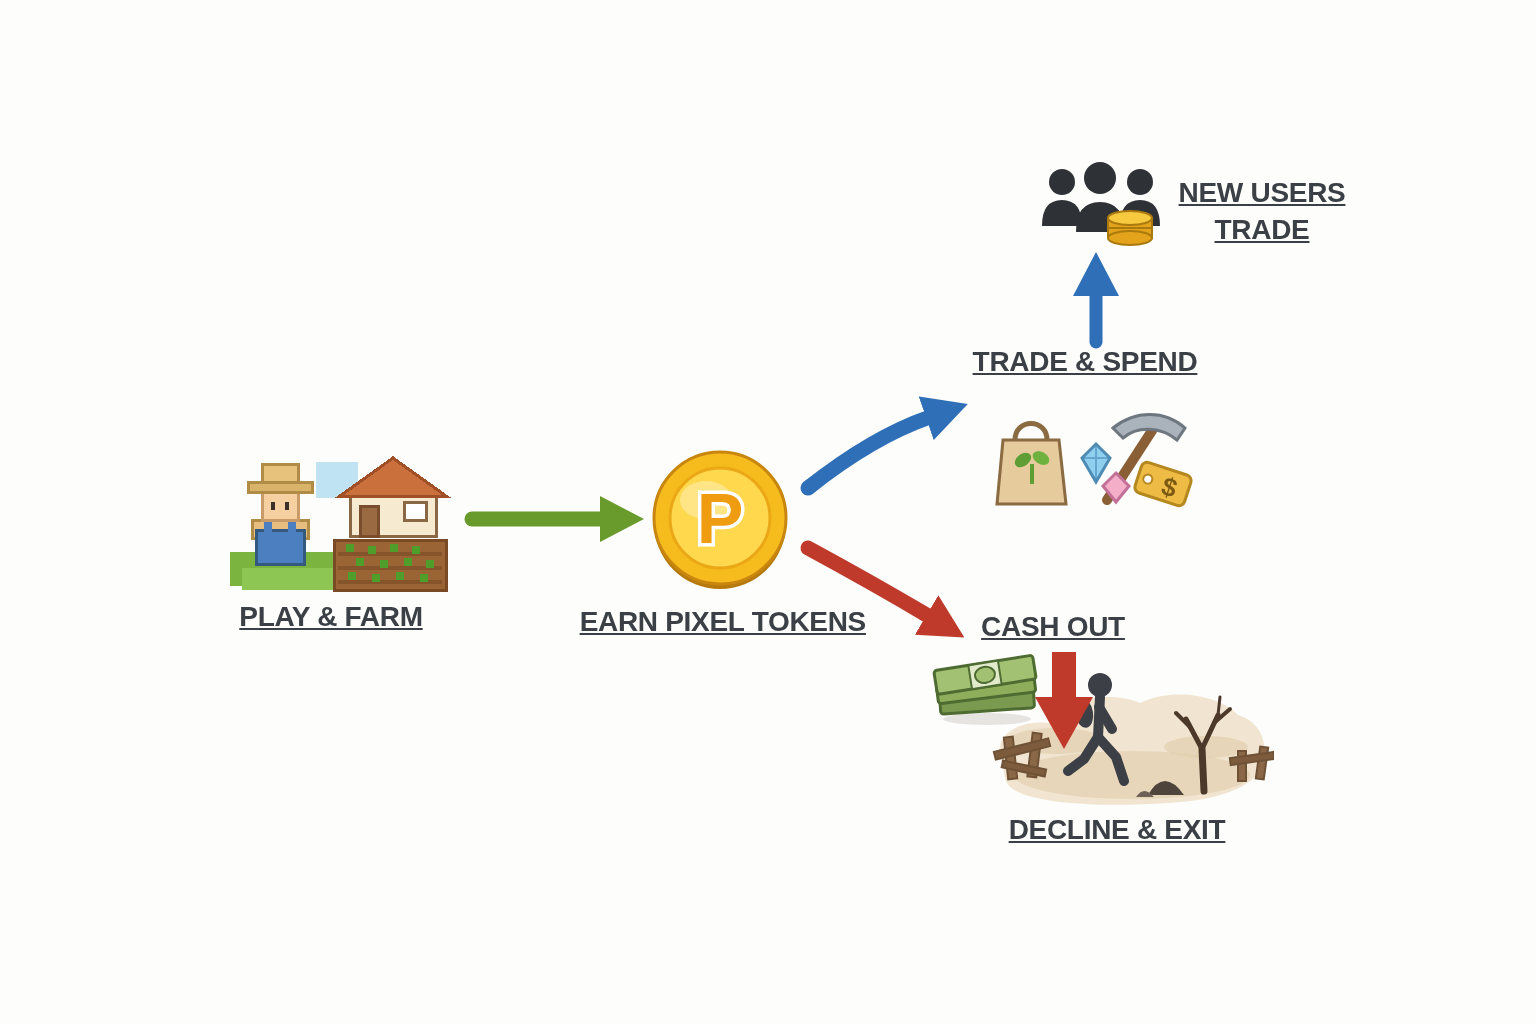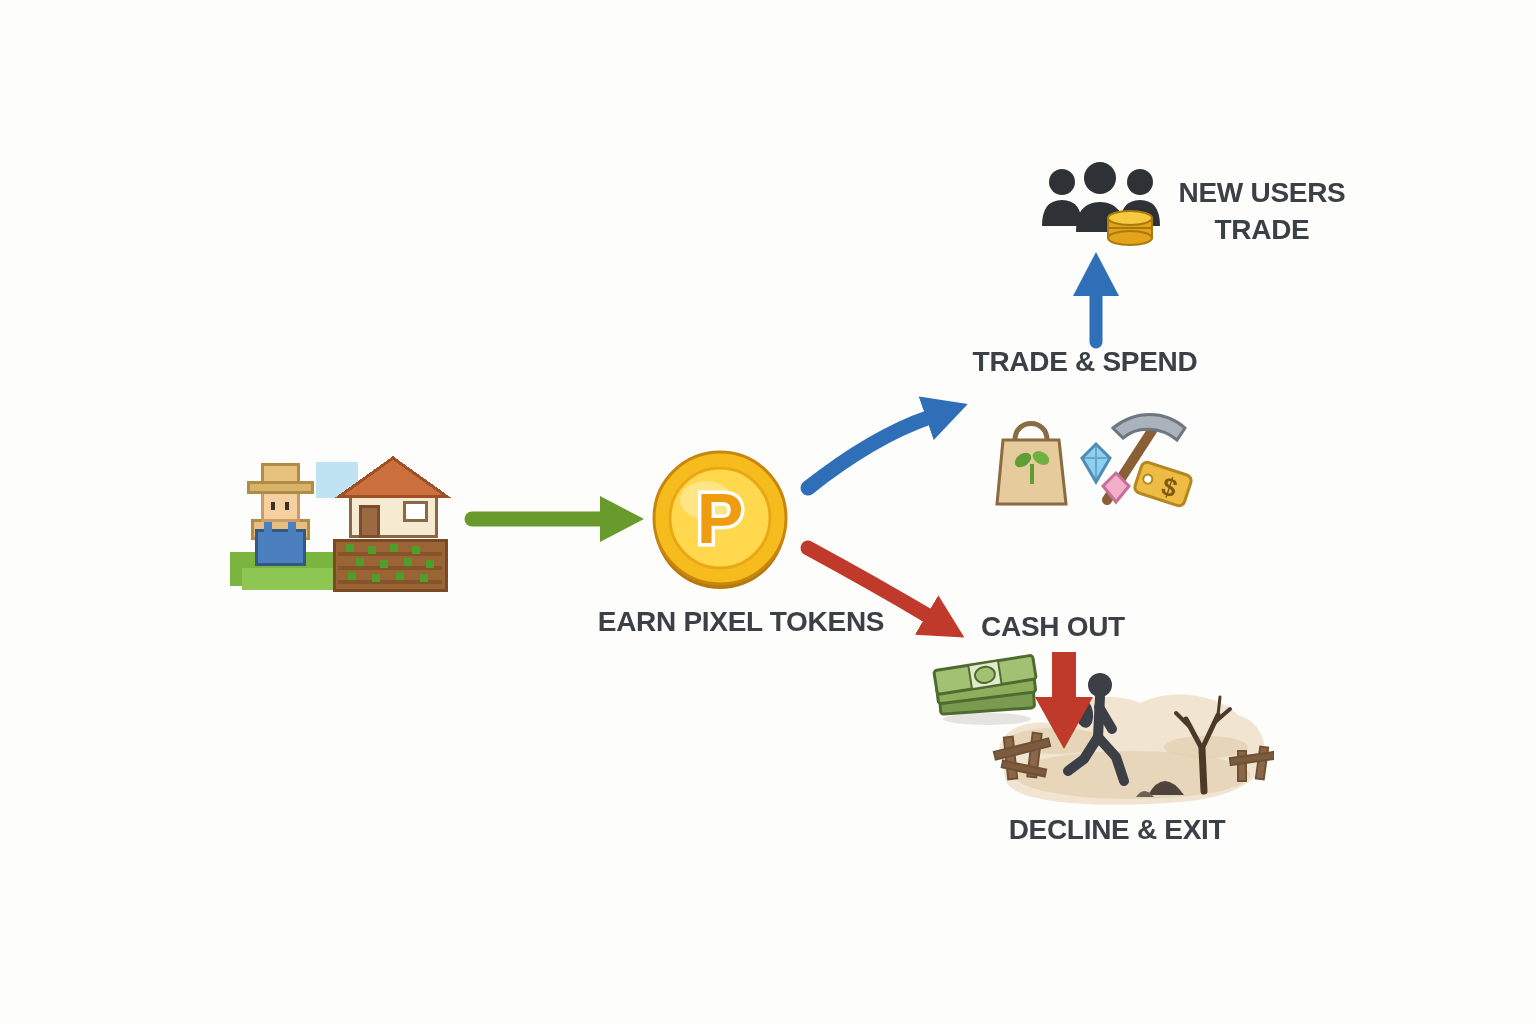--- a/index.html
+++ b/index.html
@@ -12,25 +12,26 @@
   .canvas{position:absolute;inset:0;width:1536px;height:1024px;}
   .lbl{
     position:absolute;
     font-weight:800;
     font-size:28px;
     color:#3b4046;
     text-align:center;
     letter-spacing:-0.3px;
     z-index:5;
     line-height:1.28;
+    text-decoration:underline;
   }
   .node{position:absolute;z-index:2;}
   .overlay{position:absolute;left:0;top:0;z-index:3;pointer-events:none;}
   #lbl-play{left:196px;top:599px;width:270px;}
-  #lbl-earn{left:571px;top:604px;width:340px;}
+  #lbl-earn{left:526px;top:604px;width:340px;text-align:right;}
   #lbl-trade{left:950px;top:344px;width:270px;}
   #lbl-new{left:1162px;top:174px;width:200px;line-height:37px;}
   #lbl-cash{left:963px;top:609px;width:180px;}
   #lbl-decline{left:967px;top:812px;width:300px;}
   #node-farm{left:228px;top:448px;width:225px;height:155px;}
   #node-coin{left:650px;top:450px;width:140px;height:140px;}
   #node-trade-icons{left:985px;top:398px;width:215px;height:120px;}
   #node-users{left:1036px;top:156px;width:132px;height:96px;}
   #node-cash{left:930px;top:645px;width:114px;height:82px;z-index:4;}
   #node-wasteland{left:972px;top:645px;width:302px;height:166px;z-index:1;}
@@ -225,20 +226,21 @@
         <path d="M0,0 L52,29 L0,58 Z" fill="#bf3a2b"></path>
       </marker>
     </defs>
     <path d="M 472 519 L 604 519" stroke="#689a2c" stroke-width="15" fill="none" stroke-linecap="round" marker-end="url(#ah-green)"></path>
     <path d="M 808 488 C 856 450 898 428 930 417" stroke="#2e6fb7" stroke-width="15" fill="none" stroke-linecap="round" marker-end="url(#ah-blue)"></path>
     <path d="M 1096 342 L 1096 292" stroke="#2e6fb7" stroke-width="13" fill="none" stroke-linecap="round" marker-end="url(#ah-blue)"></path>
     <path d="M 808 548 C 856 574 898 598 930 617" stroke="#bf3a2b" stroke-width="15" fill="none" stroke-linecap="round" marker-end="url(#ah-red)"></path>
     <path d="M 1064 652 L 1064 702" stroke="#bf3a2b" stroke-width="24" fill="none" stroke-linecap="butt" marker-end="url(#ah-red-big)"></path>
   </svg>
 
+  <div class="lbl" id="lbl-play">PLAY &amp; FARM</div>
   <div class="lbl" id="lbl-earn">EARN PIXEL TOKENS</div>
   <div class="lbl" id="lbl-trade">TRADE &amp; SPEND</div>
   <div class="lbl" id="lbl-new">
     <div>NEW USERS</div>
     <div>TRADE</div>
   </div>
   <div class="lbl" id="lbl-decline">DECLINE &amp; EXIT</div>
   <div class="lbl" id="lbl-cash">CASH OUT</div>
 
 </div>

